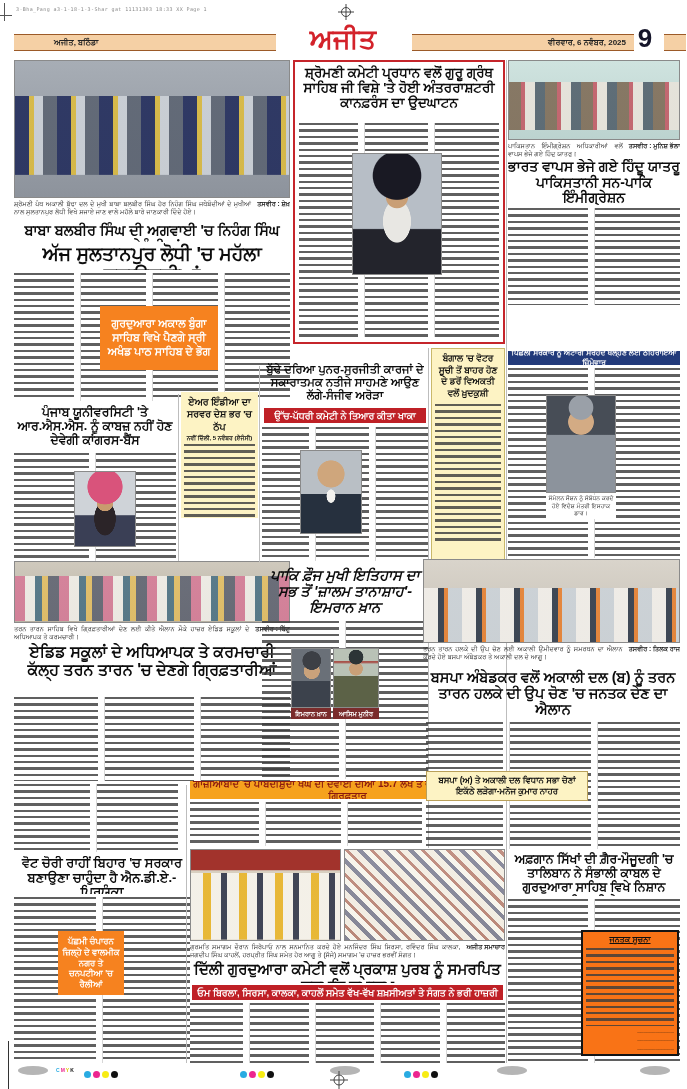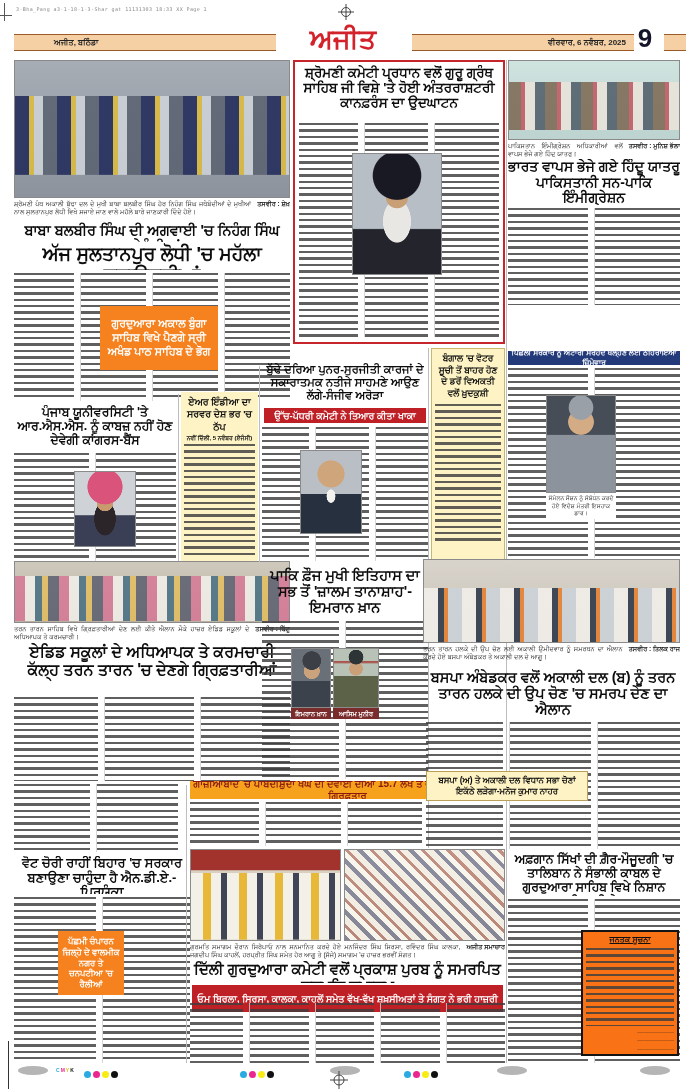--- a/index.html
+++ b/index.html
@@ -136,21 +136,21 @@
   <div class="abs h" style="left:14px;top:402px;width:162px;height:44px;font-size:12.5px;">ਪੰਜਾਬ ਯੂਨੀਵਰਸਿਟੀ 'ਤੇ ਆਰ.ਐਸ.ਐਸ. ਨੂੰ ਕਾਬਜ਼ ਨਹੀਂ ਹੋਣ ਦੇਵੇਗੀ ਕਾਂਗਰਸ-ਬੈਂਸ</div>
 
   <div class="abs obox" style="left:100px;top:303px;width:118px;height:64px;font-size:11px;">ਗੁਰਦੁਆਰਾ ਅਕਾਲ ਬੁੰਗਾ ਸਾਹਿਬ ਵਿਖੇ ਪੈਣਗੇ ਸ੍ਰੀ ਅਖੰਡ ਪਾਠ ਸਾਹਿਬ ਦੇ ਭੋਗ</div>
   <div class="abs cols" style="left:14px;top:450px;width:162px;height:130px;">
     <div class="greek"></div>
       <div class="greek"></div>
   </div>
   <div class="abs photo ph-pu" style="left:74px;top:468px;width:62px;height:76px;"></div>
 
   <div class="abs vr" style="left:178px;top:391px;height:168px;"></div>
-  <div class="abs ybox" style="left:181px;top:389px;width:77px;height:170px;">
+  <div class="abs ybox" style="left:181px;top:389px;width:77px;height:126px;">
     <div class="yt" style="font-size:9.5px;">ਏਅਰ ਇੰਡੀਆ ਦਾ ਸਰਵਰ ਦੇਸ਼ ਭਰ 'ਚ ਠੱਪ</div>
     <div class="yd">ਨਵੀਂ ਦਿੱਲੀ, 5 ਨਵੰਬਰ (ਏਜੰਸੀ)</div>
     <div class="greek" style="height:112px;"></div>
   </div>
 
   <div class="abs photo ph-aided" style="left:14px;top:558px;width:276px;height:62px;"></div>
   <div class="abs cap" style="left:14px;top:622px;width:276px;height:16px;">
     <span class="credit">ਤਸਵੀਰ : ਬਿੱਟੂ</span>
     <span>ਤਰਨ ਤਾਰਨ ਸਾਹਿਬ ਵਿਖੇ ਗ੍ਰਿਫ਼ਤਾਰੀਆਂ ਦੇਣ ਲਈ ਕੀਤੇ ਐਲਾਨ ਮੌਕੇ ਹਾਜ਼ਰ ਏਡਿਡ ਸਕੂਲਾਂ ਦੇ ਅਧਿਆਪਕ ਤੇ ਕਰਮਚਾਰੀ।</span>
   </div>
@@ -190,21 +190,21 @@
   </div>
   <div class="abs photo ph-buddha" style="left:300px;top:447px;width:62px;height:84px;"></div>
   <div class="abs vr" style="left:259px;top:363px;height:196px;"></div>
 
   <div class="abs ybox" style="left:431px;top:345px;width:74px;height:212px;border:1px solid #c9b86a;">
     <div class="yt" style="font-size:9px;">ਬੰਗਾਲ 'ਚ ਵੋਟਰ ਸੂਚੀ ਤੋਂ ਬਾਹਰ ਹੋਣ ਦੇ ਡਰੋਂ ਵਿਅਕਤੀ ਵਲੋਂ ਖ਼ੁਦਕੁਸ਼ੀ</div>
     <div class="greek" style="height:140px;margin-top:4px;"></div>
   </div>
   <div class="abs vr" style="left:428px;top:345px;height:500px;"></div>
 
-  <div class="abs h" style="left:262px;top:564px;width:166px;height:50px;font-size:14.5px;">ਪਾਕਿ ਫ਼ੌਜ ਮੁਖੀ ਇਤਿਹਾਸ ਦਾ ਸਭ ਤੋਂ 'ਜ਼ਾਲਮ ਤਾਨਾਸ਼ਾਹ'-ਇਮਰਾਨ ਖ਼ਾਨ</div>
+  <div class="abs h" style="left:262px;top:564px;width:166px;height:50px;font-size:14.5px;font-style:italic;">ਪਾਕਿ ਫ਼ੌਜ ਮੁਖੀ ਇਤਿਹਾਸ ਦਾ ਸਭ ਤੋਂ 'ਜ਼ਾਲਮ ਤਾਨਾਸ਼ਾਹ'-ਇਮਰਾਨ ਖ਼ਾਨ</div>
   <div class="abs cols" style="left:262px;top:618px;width:166px;height:158px;">
     <div class="greek"></div>
       <div class="greek"></div>
   </div>
   <div class="abs photo ph-imran" style="left:291px;top:645px;width:40px;height:60px;"></div>
   <div class="abs pcap" style="left:291px;top:705px;width:40px;height:11px;">ਇਮਰਾਨ ਖ਼ਾਨ</div>
   <div class="abs photo ph-munir" style="left:333px;top:645px;width:46px;height:60px;"></div>
   <div class="abs pcap" style="left:333px;top:705px;width:46px;height:11px;">ਆਸਿਮ ਮੁਨੀਰ</div>
 
   <div class="abs banner" style="left:190px;top:778px;width:315px;height:18px;font-size:10px;">ਗਾਜ਼ੀਆਬਾਦ 'ਚ ਪਾਬੰਦੀਸ਼ੁਦਾ ਖੰਘ ਦੀ ਦਵਾਈ ਦੀਆਂ 15.7 ਲੱਖ ਤੋਂ ਵੱਧ ਸ਼ੀਸ਼ੀਆਂ ਜ਼ਬਤ-8 ਗ੍ਰਿਫ਼ਤਾਰ</div>
@@ -216,21 +216,21 @@
   <div class="abs vr" style="left:186px;top:782px;height:278px;"></div>
 
   <div class="abs photo ph-ygroup" style="left:190px;top:846px;width:151px;height:92px;"></div>
   <div class="abs photo ph-cong" style="left:344px;top:846px;width:161px;height:92px;"></div>
 
   <div class="abs cap" style="left:190px;top:940px;width:315px;height:17px;">
     <span class="credit">ਅਜੀਤ ਸਮਾਚਾਰ</span>
     <span>ਗੁਰਮਤਿ ਸਮਾਗਮ ਦੌਰਾਨ ਸਿਰੋਪਾਓ ਨਾਲ ਸਨਮਾਨਿਤ ਕਰਦੇ ਹੋਏ ਮਨਜਿੰਦਰ ਸਿੰਘ ਸਿਰਸਾ, ਰਵਿੰਦਰ ਸਿੰਘ ਕਾਲਕਾ, ਜਗਦੀਪ ਸਿੰਘ ਕਾਹਲੋਂ, ਹਰਪ੍ਰੀਤ ਸਿੰਘ ਸਮੇਤ ਹੋਰ ਆਗੂ ਤੇ (ਸੱਜੇ) ਸਮਾਗਮ 'ਚ ਹਾਜ਼ਰ ਭਰਵੀਂ ਸੰਗਤ।</span>
   </div>
   <div class="abs h" style="left:190px;top:958px;width:315px;height:22px;font-size:15px;">ਦਿੱਲੀ ਗੁਰਦੁਆਰਾ ਕਮੇਟੀ ਵਲੋਂ ਪ੍ਰਕਾਸ਼ ਪੁਰਬ ਨੂੰ ਸਮਰਪਿਤ ਗੁਰਮਤਿ ਸਮਾਗਮ</div>
-  <div class="abs subred" style="left:192px;top:982px;width:311px;height:27px;font-size:9.5px;">ਓਮ ਬਿਰਲਾ, ਸਿਰਸਾ, ਕਾਲਕਾ, ਕਾਹਲੋਂ ਸਮੇਤ ਵੱਖ-ਵੱਖ ਸ਼ਖ਼ਸੀਅਤਾਂ ਤੇ ਸੰਗਤ ਨੇ ਭਰੀ ਹਾਜ਼ਰੀ</div>
+  <div class="abs subred" style="left:192px;top:982px;width:311px;height:15px;font-size:9.5px;">ਓਮ ਬਿਰਲਾ, ਸਿਰਸਾ, ਕਾਲਕਾ, ਕਾਹਲੋਂ ਸਮੇਤ ਵੱਖ-ਵੱਖ ਸ਼ਖ਼ਸੀਅਤਾਂ ਤੇ ਸੰਗਤ ਨੇ ਭਰੀ ਹਾਜ਼ਰੀ</div>
   <div class="abs cols" style="left:190px;top:1000px;width:315px;height:60px;">
     <div class="greek"></div>
       <div class="greek"></div>
       <div class="greek"></div>
       <div class="greek"></div>
       <div class="greek"></div>
   </div>
 
   <div class="abs vr" style="left:506px;top:57px;height:1003px;"></div>
 
@@ -251,21 +251,21 @@
       <div class="greek"></div>
   </div>
   <div class="abs photo ph-dar" style="left:546px;top:392px;width:70px;height:98px;"></div>
   <div class="abs cap" style="left:546px;top:492px;width:70px;height:24px;background:#fff;font-size:6px;text-align:center;">ਸੰਮੇਲਨ ਸੈਸ਼ਨ ਨੂੰ ਸੰਬੋਧਨ ਕਰਦੇ ਹੋਏ ਵਿਦੇਸ਼ ਮੰਤਰੀ ਇਸਹਾਕ ਡਾਰ।</div>
 
   <div class="abs photo ph-baspa" style="left:423px;top:556px;width:257px;height:84px;"></div>
   <div class="abs cap" style="left:423px;top:642px;width:257px;height:22px;">
     <span class="credit">ਤਸਵੀਰ : ਤਿਲਕ ਰਾਜ</span>
     <span>ਤਰਨ ਤਾਰਨ ਹਲਕੇ ਦੀ ਉਪ ਚੋਣ ਲਈ ਅਕਾਲੀ ਉਮੀਦਵਾਰ ਨੂੰ ਸਮਰਥਨ ਦਾ ਐਲਾਨ ਕਰਦੇ ਹੋਏ ਬਸਪਾ ਅੰਬੇਡਕਰ ਤੇ ਅਕਾਲੀ ਦਲ ਦੇ ਆਗੂ।</span>
   </div>
-  <div class="abs h" style="left:426px;top:666px;width:254px;height:50px;font-size:14.5px;">ਬਸਪਾ ਅੰਬੇਡਕਰ ਵਲੋਂ ਅਕਾਲੀ ਦਲ (ਬ) ਨੂੰ ਤਰਨ ਤਾਰਨ ਹਲਕੇ ਦੀ ਉਪ ਚੋਣ 'ਚ ਸਮਰਪ ਦੇਣ ਦਾ ਐਲਾਨ</div>
+  <div class="abs h" style="left:426px;top:666px;width:254px;height:50px;font-size:14.5px;">ਬਸਪਾ ਅੰਬੇਡਕਰ ਵਲੋਂ ਅਕਾਲੀ ਦਲ (ਬ) ਨੂੰ ਤਰਨ ਤਾਰਨ ਹਲਕੇ ਦੀ ਉਪ ਚੋਣ 'ਚ ਜਨਤਕ ਦੇਣ ਦਾ ਐਲਾਨ</div>
   <div class="abs cols" style="left:426px;top:719px;width:254px;height:127px;">
     <div class="greek"></div>
       <div class="greek"></div>
       <div class="greek"></div>
   </div>
   <div class="abs ybox" style="left:426px;top:768px;width:162px;height:30px;border:1px solid #b9a05a;display:flex;align-items:center;justify-content:center;">
     <div class="yt" style="font-size:8.5px;">ਬਸਪਾ (ਅ) ਤੇ ਅਕਾਲੀ ਦਲ ਵਿਧਾਨ ਸਭਾ ਚੋਣਾਂ ਇਕੱਠੇ ਲੜੇਗਾ-ਮਨੋਜ ਕੁਮਾਰ ਨਾਹਰ</div>
   </div>
 
   <div class="abs h" style="left:508px;top:849px;width:172px;height:44px;font-size:12.5px;">ਅਫ਼ਗਾਨ ਸਿੱਖਾਂ ਦੀ ਗ਼ੈਰ-ਮੌਜੂਦਗੀ 'ਚ ਤਾਲਿਬਾਨ ਨੇ ਸੰਭਾਲੀ ਕਾਬਲ ਦੇ ਗੁਰਦੁਆਰਾ ਸਾਹਿਬ ਵਿਖੇ ਨਿਸ਼ਾਨ ਸਾਹਿਬ ਦੀ ਸੇਵਾ</div>

